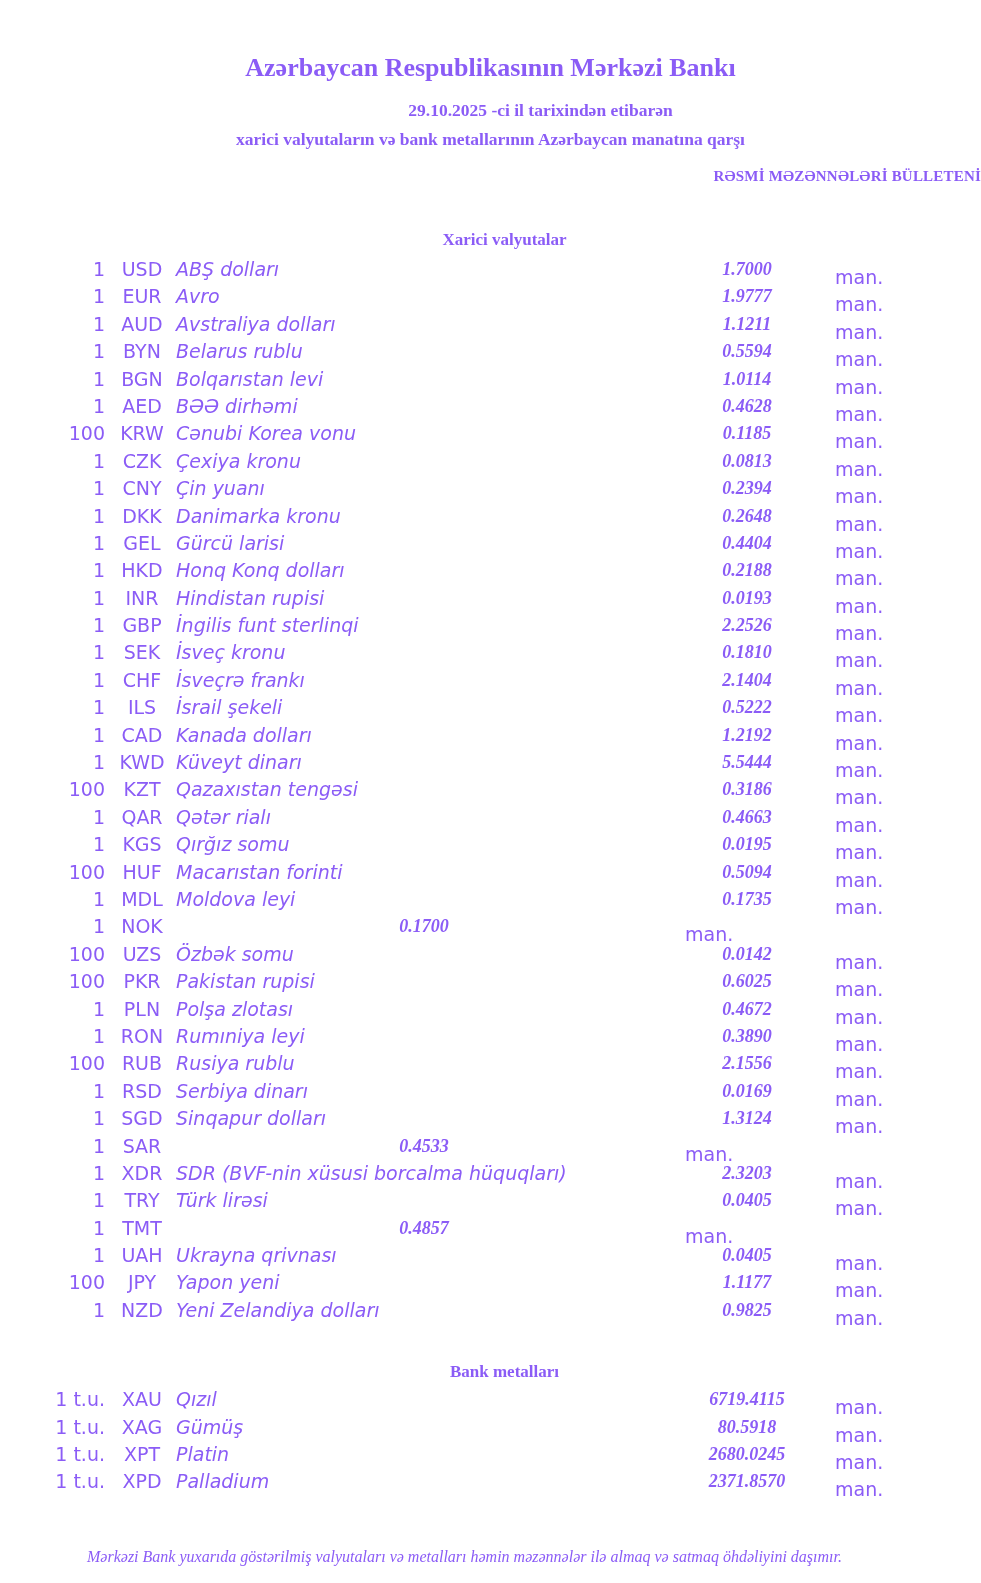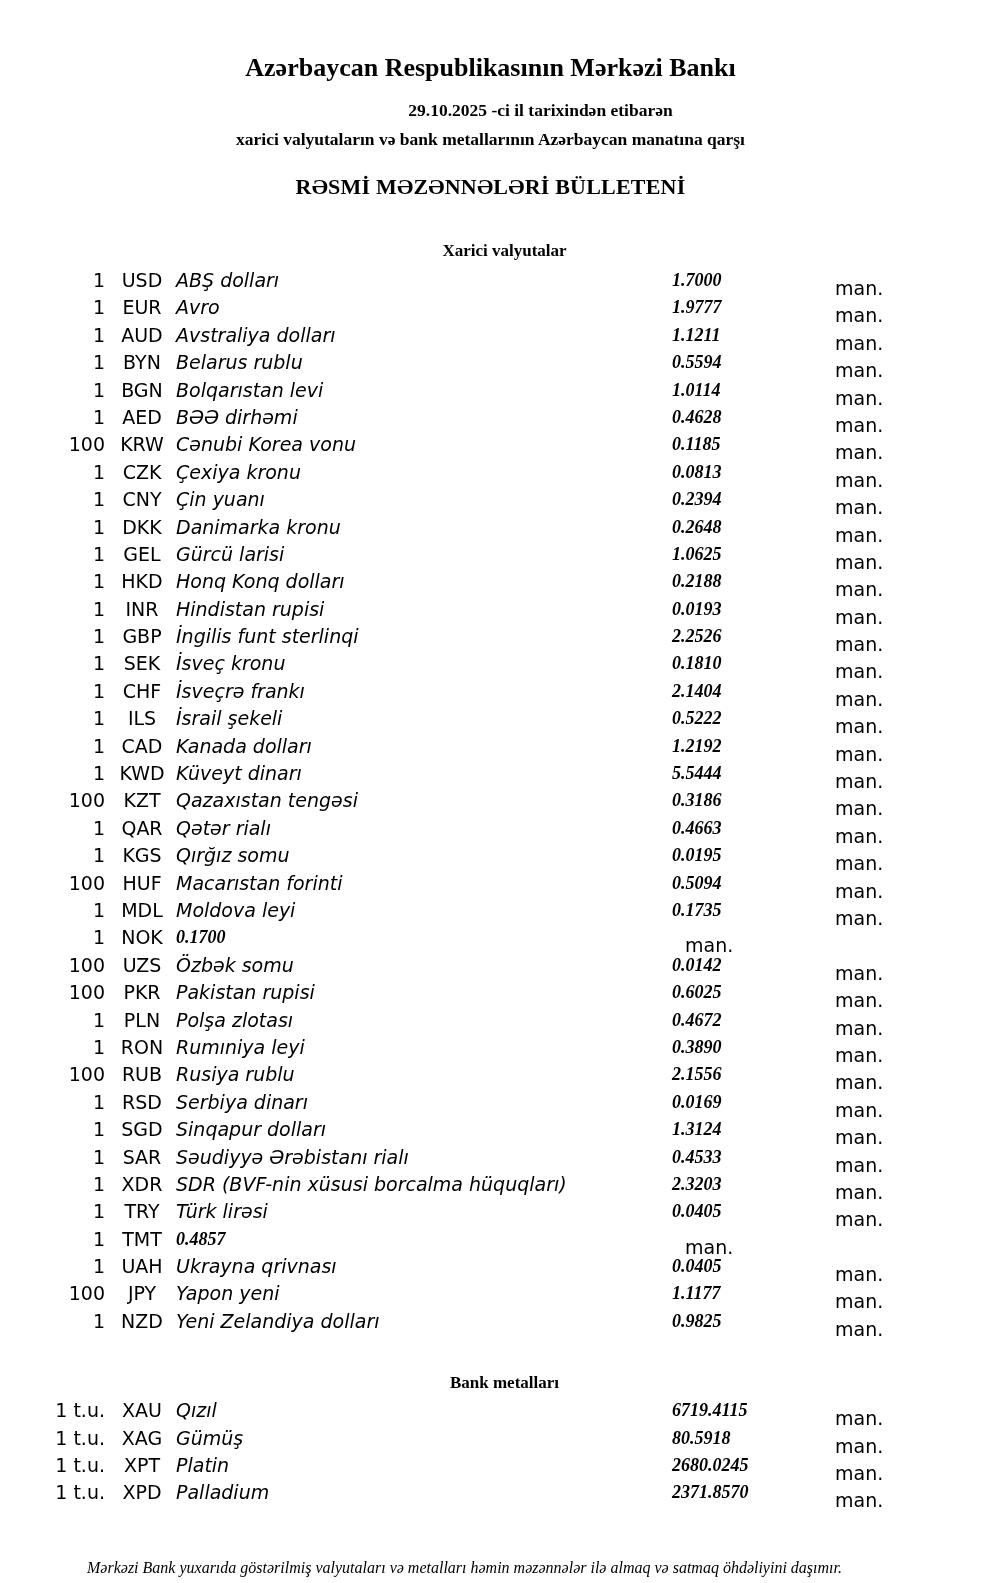--- a/index.html
+++ b/index.html
@@ -1,21 +1,21 @@
 <!DOCTYPE html>
 <html><head>
 <meta charset="utf-8">
 <style>
   html, body { margin: 0; padding: 0; background: #ffffff; }
   .page {
     position: relative;
     width: 981px;
     height: 1583px;
     background: #ffffff;
-    color: #000000;
+    color: #8b5cf6;
     font-family: "DejaVu Sans", sans-serif;
     overflow: hidden;
   }
   .header-block {
     text-align: center;
     font-family: "Liberation Serif", serif;
     font-weight: bold;
     padding-top: 50px;
   }
   .bank-title {
@@ -29,24 +29,25 @@
     line-height: 24px;
     margin-top: 12px;
     transform: translateX(50px);
   }
   .subject-line {
     font-size: 17.5px;
     line-height: 24px;
     margin-top: 5px;
   }
   .bulletin-title {
-    font-size: 22px;
+    font-size: 15px;
     line-height: 24px;
-    margin-top: 24px;
+    margin-top: 13px;
     letter-spacing: 0.2px;
+    text-align: right;
   }
   .section-title {
     text-align: center;
     font-family: "Liberation Serif", serif;
     font-weight: bold;
     font-size: 17px;
     line-height: 24px;
     transform: translateX(14px);
   }
   .section-title.currencies { margin-top: 40px; margin-bottom: 4px; }
@@ -60,21 +61,21 @@
   .row > span {
     display: block;
     line-height: 27.4px;
     white-space: nowrap;
     overflow: visible;
   }
   .qty  { text-align: right; padding-right: 3px; font-size: 19px; }
   .code { text-align: center; font-size: 19px; }
   .name { text-align: left; font-size: 19px; font-style: italic; }
   .rate {
-    text-align: left;
+    text-align: center;
     font-family: "Liberation Serif", serif;
     font-style: italic;
     font-weight: bold;
     font-size: 18px;
   }
   .unit { padding-left: 13px; font-size: 19px; margin-top: 8px; }
   .footer-line {
     margin-top: 50px;
     text-align: center;
     font-family: "Liberation Serif", serif;
@@ -176,21 +177,21 @@
     <span class="code">DKK</span>
     <span class="name">Danimarka kronu</span>
     <span class="rate">0.2648</span>
     <span class="unit">man.</span>
   </div>
 
   <div class="row">
     <span class="qty">1</span>
     <span class="code">GEL</span>
     <span class="name">Gürcü larisi</span>
-    <span class="rate">1.0625</span>
+    <span class="rate">0.4404</span>
     <span class="unit">man.</span>
   </div>
 
   <div class="row">
     <span class="qty">1</span>
     <span class="code">HKD</span>
     <span class="name">Honq Konq dolları</span>
     <span class="rate">0.2188</span>
     <span class="unit">man.</span>
   </div>
@@ -350,21 +351,20 @@
     <span class="qty">1</span>
     <span class="code">SGD</span>
     <span class="name">Sinqapur dolları</span>
     <span class="rate">1.3124</span>
     <span class="unit">man.</span>
   </div>
 
   <div class="row">
     <span class="qty">1</span>
     <span class="code">SAR</span>
-    <span class="name">Səudiyyə Ərəbistanı rialı</span>
     <span class="rate">0.4533</span>
     <span class="unit">man.</span>
   </div>
 
   <div class="row">
     <span class="qty">1</span>
     <span class="code">XDR</span>
     <span class="name">SDR (BVF-nin xüsusi borcalma hüquqları)</span>
     <span class="rate">2.3203</span>
     <span class="unit">man.</span>

